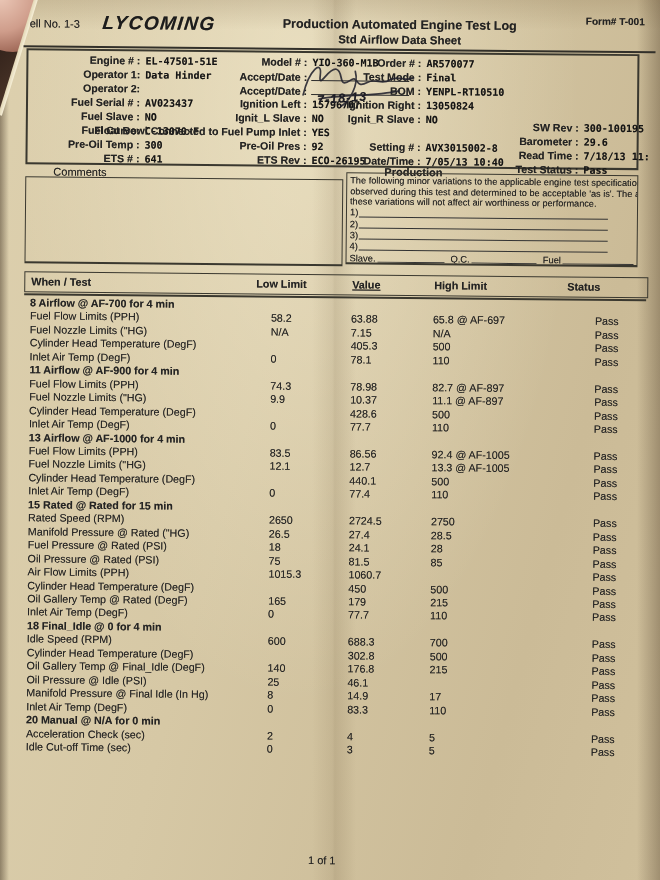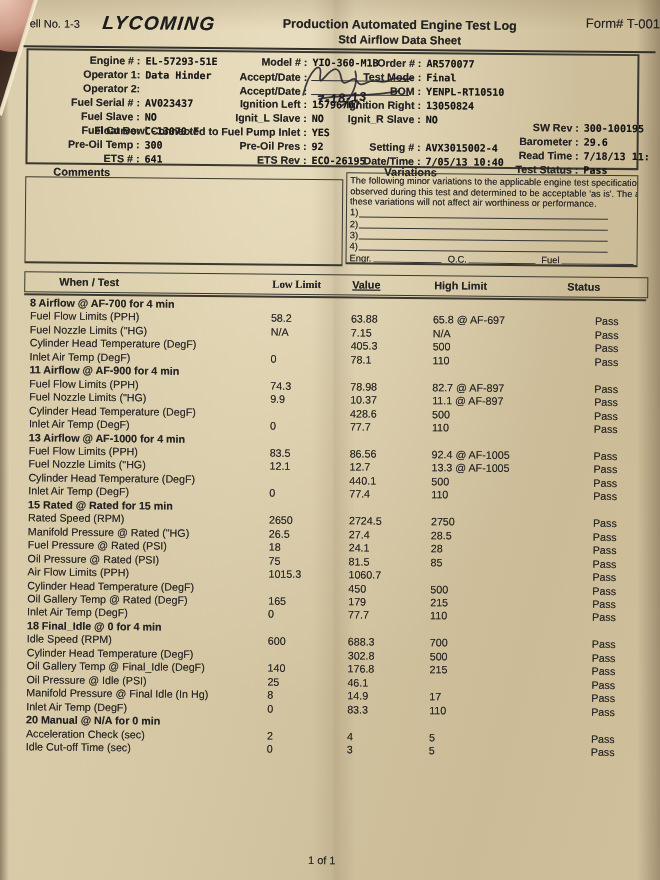--- a/index.html
+++ b/index.html
@@ -35,57 +35,57 @@
   .content{position:absolute;left:0;top:0;width:660px;height:880px;
     transform:rotate(0.55deg);transform-origin:0 0;color:#232323;
     text-shadow:0 0 .5px rgba(45,40,35,.55);}
 
   .abs{position:absolute;}
   .cell-label{left:30px;top:17px;font-size:11px;}
   .brand{left:103px;top:11px;font-size:19px;font-weight:bold;font-style:italic;
     letter-spacing:1.5px;transform:skewX(-6deg);color:#1c1c1c;}
   .doc-title{left:250px;top:14px;width:300px;text-align:center;font-weight:bold;font-size:12.5px;}
   .doc-subtitle{left:250px;top:30px;width:300px;text-align:center;font-size:11.5px;font-weight:600;}
-  .form-label{left:586px;top:10px;font-weight:normal;font-size:13px;white-space:nowrap;}
+  .form-label{left:586px;top:10px;font-weight:bold;font-size:10px;white-space:nowrap;}
   .header-rule{left:24px;top:45px;width:632px;height:2.2px;background:#32302a;}
 
   
   .info-box{left:27px;top:48px;width:609px;height:112px;border:2px solid #3a382f;}
   .icol{position:absolute;}
   .irow{display:flex;align-items:baseline;height:14.05px;font-size:10.6px;white-space:nowrap;}
   .irow .lbl{display:flex;justify-content:flex-end;white-space:nowrap;font-weight:bold;}
   .irow .val{margin-left:5px;font-family:"DejaVu Sans Mono",monospace;font-size:10px;font-weight:bold;color:#151515;}
   .c1{left:6px;top:3px;}   .c1 .lbl{width:106px;}
   .c2{left:130px;top:3px;} .c2 .lbl{width:149px;}
   .c3{left:285px;top:3px;} .c3 .lbl{width:108px;}
   .c4{left:375px;top:66px;}.c4 .lbl{width:176px;}
   .uline{display:inline-block;width:98px;border-bottom:1.2px solid #2c2c2c;height:10px;margin-left:4px;}
 
   
   .signature-svg{left:296px;top:52px;}
   .hw-date{left:318px;top:88px;font-size:12.5px;font-style:italic;font-weight:600;
     color:#1d1d26;transform:rotate(-5deg);letter-spacing:1px;}
 
   
-  .comments-label{left:55px;top:165px;font-weight:bold;font-size:11px;}
+  .comments-label{left:55px;top:165px;font-weight:normal;font-size:11px;}
   .comments-box{left:27px;top:176px;width:316px;height:84px;border:1.8px solid #3a382f;border-bottom-width:2.5px;}
   .variations-label{left:386px;top:162px;font-weight:bold;font-size:11px;}
   .variations-box{left:348px;top:169px;width:292px;height:92px;border:1.8px solid #3a382f;border-bottom-width:2.5px;
     padding:2px 3px;box-sizing:border-box;font-size:9.2px;line-height:10.6px;overflow:hidden;}
   .var-line{white-space:nowrap;}
   .num-line{display:flex;align-items:flex-end;height:11.3px;font-size:9.4px;}
   .num-line .nl-rule{flex:1;border-bottom:1px solid #333;margin:0 26px 1.5px 1px;height:1px;}
   .signoff{display:flex;align-items:flex-end;height:12px;font-size:9.4px;}
   .signoff .so-rule{border-bottom:1px solid #333;height:1px;margin:0 6px 1.5px 2px;}
   .r1{width:72px;} .r2{width:70px;} .r3{width:76px;margin-right:0 !important;}
 
   
   .thead-box{left:27px;top:271px;width:622px;height:19px;border:1.8px solid #3a382f;font-weight:bold;font-size:10.8px;}
   .thead-box span{position:absolute;top:2.5px;white-space:nowrap;}
-  .h-test{left:6px;margin-left:28px;} .h-low{left:247px;font-family:Liberation Serif, serif;} .h-val{left:327px;text-decoration:underline;} .h-high{left:409px;} .h-status{left:542px;}
+  .h-test{left:6px;} .h-low{left:231px;} .h-val{left:327px;text-decoration:underline;} .h-high{left:409px;} .h-status{left:542px;}
   .dbl-rule{left:27px;top:293px;width:622px;height:1.6px;background:#3a382f;}
   .tbody{left:27px;top:296px;width:630px;font-size:10.7px;line-height:13.45px;color:#242424;}
   .sec-title{font-weight:bold;padding-left:6px;white-space:nowrap;}
   .trow{display:flex;padding-left:6px;white-space:nowrap;}
   .trow span{display:block;overflow:visible;}
   .c-test{width:241px;} .c-low{width:80px;} .c-val{width:82px;} .c-high{width:162px;} .c-status{flex:1;}
 
   .page-footer{left:0;top:851px;width:660px;text-align:center;font-size:11px;}
 </style>
 </head>
@@ -105,21 +105,21 @@
     <div class="abs brand">LYCOMING</div>
     <div class="abs doc-title">Production Automated Engine Test Log</div>
     <div class="abs doc-subtitle">Std Airflow Data Sheet</div>
     <div class="abs form-label">Form# T-001</div>
     <div class="abs header-rule"></div>
 
     <div class="abs info-box">
       <div class="icol c1">
           <div class="irow">
             <span class="lbl">Engine # :</span>
-            <span class="val">EL-57293-51E</span>
+            <span class="val">EL-47501-51E</span>
           </div>
           <div class="irow">
             <span class="lbl">Operator 1:</span>
             <span class="val">Data Hinder</span>
           </div>
           <div class="irow">
             <span class="lbl">Operator 2:</span>
           </div>
           <div class="irow">
             <span class="lbl">Fuel Serial # :</span>
@@ -195,21 +195,21 @@
           </div>
           <div class="irow">
             <span class="lbl">Ignit_R Slave :</span>
             <span class="val">NO</span>
           </div>
           <div class="irow">
             <span class="lbl"></span>
           </div>
           <div class="irow">
             <span class="lbl">Setting # :</span>
-            <span class="val">AVX3015002-4</span>
+            <span class="val">AVX3015002-8</span>
           </div>
           <div class="irow">
             <span class="lbl">Date/Time :</span>
             <span class="val">7/05/13 10:40</span>
           </div>
         </div>
       <div class="icol c4">
           <div class="irow">
             <span class="lbl">SW Rev :</span>
             <span class="val">300-100195</span>
@@ -233,21 +233,21 @@
       <g fill="none" stroke="#23232e" stroke-width="1.7" stroke-linecap="round" opacity="0.88">
         <path d="M8 40 C14 14, 27 4, 25 20 C23 36, 33 12, 41 14 C49 16, 42 34, 55 25 C64 19, 59 34, 72 27 C81 22, 86 30, 95 24 C103 19, 110 26, 118 22"></path>
         <path d="M24 44 C46 39, 78 41, 104 35"></path>
         <path d="M60 16 C64 30, 54 46, 46 51"></path>
       </g>
     </svg>
     <div class="abs hw-date">7-18-13</div>
 
     <div class="abs comments-label">Comments</div>
     <div class="abs comments-box"></div>
-    <div class="abs variations-label">Variations</div>
+    <div class="abs variations-label">Production</div>
     <div class="abs variations-box">
       <div class="var-line">The following minor variations to the applicable engine test specification were</div>
       <div class="var-line">observed during this test and determined to be acceptable 'as is'.  The acceptanc</div>
       <div class="var-line">these variations will not affect air worthiness or performance.</div>
       <div class="num-line">
           <span>1)</span>
           <span class="nl-rule"></span>
         </div>
       <div class="num-line">
           <span>2)</span>
@@ -255,21 +255,21 @@
         </div>
       <div class="num-line">
           <span>3)</span>
           <span class="nl-rule"></span>
         </div>
       <div class="num-line">
           <span>4)</span>
           <span class="nl-rule"></span>
         </div>
       <div class="signoff">
-        <span>Engr.</span>
+        <span>Slave.</span>
           <span class="so-rule r1"></span>
         <span>Q.C.</span>
           <span class="so-rule r2"></span>
         <span>Fuel</span>
           <span class="so-rule r3"></span>
       </div>
     </div>
 
     <div class="abs thead-box">
       <span class="h-test">When / Test</span>

